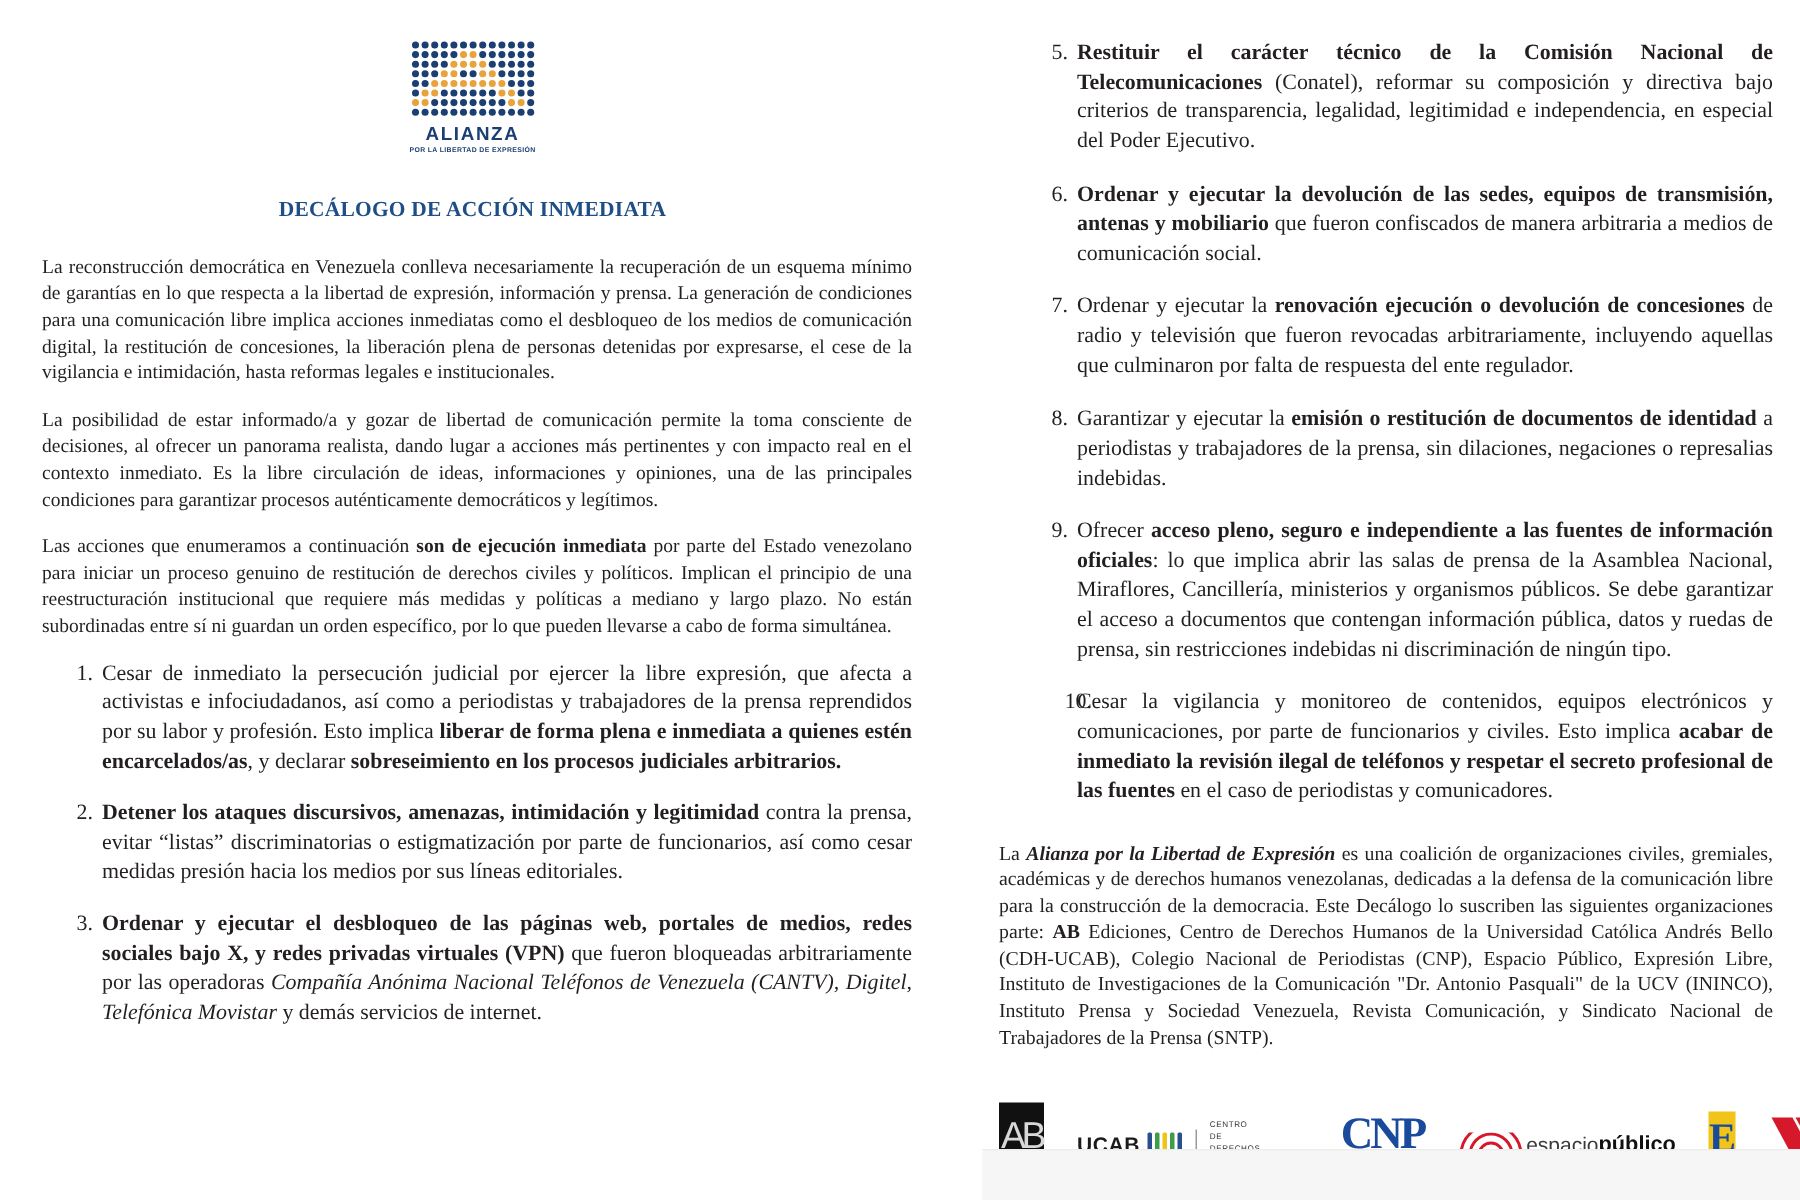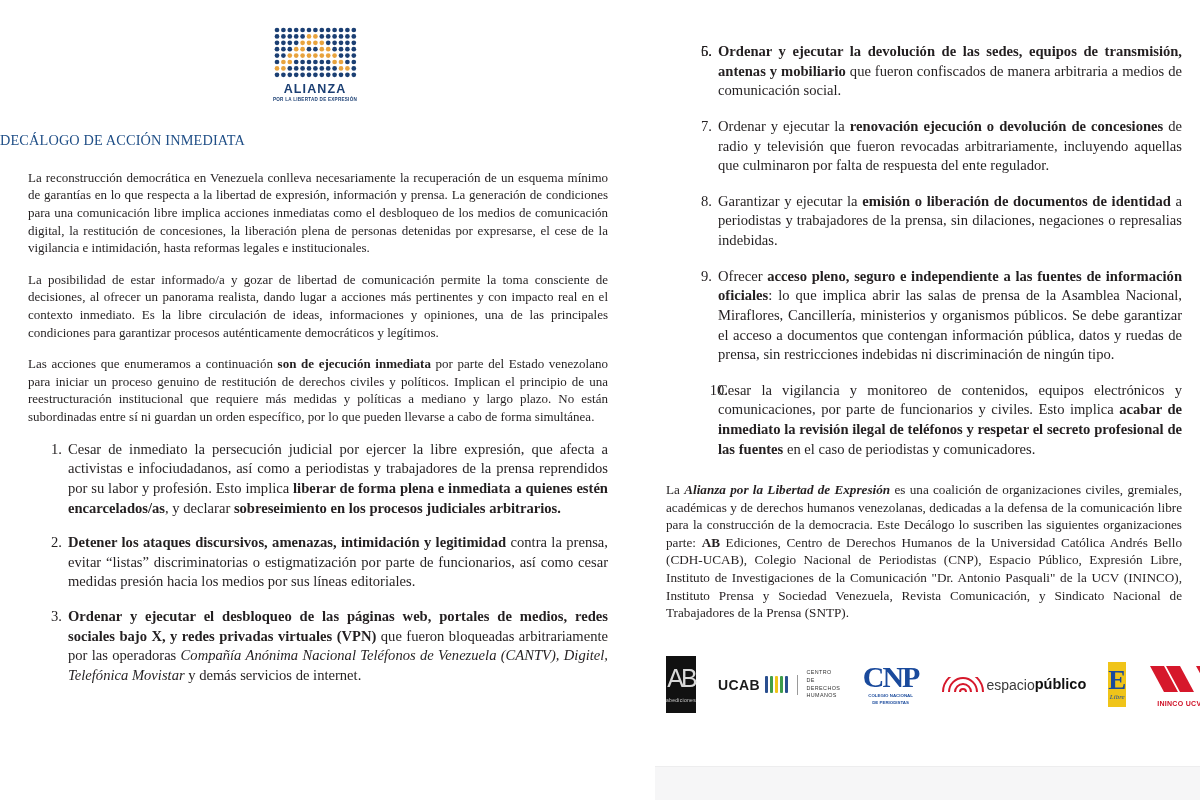--- a/index.html
+++ b/index.html
@@ -39,22 +39,22 @@
     letter-spacing:1.1px;line-height:1;margin-top:3px;
   }
   .logo-sub{
     font-family:"Liberation Sans",sans-serif;
     font-weight:bold;color:#1b3f73;font-size:4.6px;
     letter-spacing:.25px;line-height:1;margin-top:2.5px;
     white-space:nowrap;
   }
 
   .doc-title{
-    text-align:left;color:#1f4e86;
-    font-family:"Liberation Serif",serif;font-weight:normal;
+    text-align:center;color:#1f4e86;
+    font-family:"Liberation Serif",serif;font-weight:bold;
     font-size:14.3px;line-height:1.45;
     margin:20px 0 0 0;letter-spacing:.15px;
   }
   .doc-title .l2{display:block;}
 
   .body-col{
     padding:0 22px 0 28px;
     margin-top:18px;
   }
   p.para{
@@ -116,21 +116,21 @@
   .lg-ucab{gap:5px;}
   .lg-ucab .ucab-t{font-family:"Liberation Sans",sans-serif;
     font-weight:bold;font-size:14px;color:#1b1b1b;letter-spacing:.4px;}
   .lg-ucab .bars{display:flex;gap:1.5px;}
   .lg-ucab .bars i{display:block;width:3.4px;height:17px;border-radius:1px;font-style:normal;}
   .lg-ucab .divider{width:1px;height:20px;background:#9a9a9a;margin:0 4px;}
   .lg-ucab .ucab-sub{font-family:"Liberation Sans",sans-serif;
     font-size:5.4px;line-height:1.45;color:#333;letter-spacing:.4px;}
 
   
-  .lg-cnp{flex-direction:column;}
+  .lg-cnp{flex-direction:column;margin-left:31px;}
   .lg-cnp .cnp-mark{font-family:"Liberation Serif",serif;font-weight:bold;
     font-size:30px;color:#1a4a9c;line-height:.9;letter-spacing:-2px;}
   .lg-cnp .cnp-sub{font-family:"Liberation Sans",sans-serif;font-size:4.4px;
     color:#1a4a9c;font-weight:bold;line-height:1.4;margin-top:3px;text-align:center;}
 
   
   .lg-ep{flex-direction:row;}
   .lg-ep .arcs{height:16px;display:block;}
   .lg-ep .ep1{font-family:"Liberation Sans",sans-serif;font-size:14px;color:#3a3a3a;line-height:1;}
   .lg-ep .ep2{font-family:"Liberation Sans",sans-serif;font-size:14.5px;font-weight:bold;color:#111;line-height:1.05;}
@@ -277,24 +277,24 @@
         <li><span class="num">1.</span><span>Cesar de inmediato la persecución judicial por ejercer la libre expresión, que afecta a activistas e infociudadanos, así como a periodistas y trabajadores de la prensa reprendidos por su labor y profesión. Esto implica <b>liberar de forma plena e inmediata a quienes estén encarcelados/as</b>, y declarar <b>sobreseimiento en los procesos judiciales arbitrarios.</b></span></li>
         <li><span class="num">2.</span><span><b>Detener los ataques discursivos,  amenazas, intimidación y legitimidad</b> contra la prensa, evitar “listas” discriminatorias o estigmatización por parte de funcionarios, así como cesar medidas presión hacia los medios por sus líneas editoriales.</span></li>
         <li><span class="num">3.</span><span><b>Ordenar y ejecutar el desbloqueo de las páginas web, portales de medios, redes sociales bajo X, y redes privadas virtuales (VPN)</b> que fueron bloqueadas arbitrariamente por las operadoras <i>Compañía Anónima Nacional Teléfonos de Venezuela (CANTV), Digitel, Telefónica Movistar</i> y demás servicios de internet.</span></li>
       </ol>
   </div>
 </div>
 
 <div class="page page-right">
   <div class="right-inner">
     <ol class="decalogo right" id="list-right">
-        <li><span class="num">5.</span></li>
+        <li><span class="num">5.</span><span><b>Restituir el carácter técnico de la Comisión Nacional de Telecomunicaciones</b> (Conatel), reformar su composición y directiva bajo criterios de transparencia, legalidad, legitimidad e independencia, en especial del Poder Ejecutivo.</span></li>
         <li><span class="num">6.</span><span><b>Ordenar y ejecutar la devolución de las sedes, equipos de transmisión, antenas y mobiliario</b> que fueron confiscados de manera arbitraria a medios de comunicación social.</span></li>
         <li><span class="num">7.</span><span>Ordenar y ejecutar la <b>renovación ejecución o devolución de concesiones</b> de radio y televisión que fueron revocadas arbitrariamente, incluyendo aquellas que culminaron por falta de respuesta del ente regulador.</span></li>
-        <li><span class="num">8.</span><span>Garantizar y ejecutar la <b>emisión o liberación de documentos de identidad</b> a periodistas y trabajadores de la prensa,  sin dilaciones, negaciones o represalias indebidas.</span></li>
+        <li><span class="num">8.</span><span>Garantizar y ejecutar la <b>emisión o restitución de documentos de identidad</b> a periodistas y trabajadores de la prensa,  sin dilaciones, negaciones o represalias indebidas.</span></li>
         <li><span class="num">9.</span><span>Ofrecer <b>acceso pleno, seguro e independiente a las fuentes de información oficiales</b>: lo que implica abrir las salas de prensa de la Asamblea Nacional, Miraflores, Cancillería, ministerios y organismos públicos. Se debe garantizar el acceso a documentos que contengan información pública, datos y ruedas de prensa, sin restricciones indebidas ni discriminación de ningún tipo.</span></li>
         <li class="wide-num"><span class="num">10.</span><span>Cesar la vigilancia y monitoreo de contenidos, equipos electrónicos y comunicaciones, por parte de funcionarios y civiles. Esto implica <b>acabar de inmediato la revisión ilegal de teléfonos y respetar el secreto profesional de las fuentes</b> en el caso de periodistas y comunicadores.</span></li>
       </ol>
   </div>
 
   <div class="closing" id="closing-para">La <b><i>Alianza por la Libertad de Expresión</i></b> es una coalición de organizaciones civiles, gremiales, académicas y de derechos humanos venezolanas, dedicadas a la defensa de la comunicación libre para la construcción de la democracia. Este Decálogo lo suscriben las siguientes organizaciones parte: <b>AB</b> Ediciones, Centro de Derechos Humanos de la Universidad Católica Andrés Bello (CDH-UCAB), Colegio Nacional de Periodistas (CNP), Espacio Público, Expresión Libre, Instituto de Investigaciones de la Comunicación "Dr. Antonio Pasquali" de la UCV (ININCO), Instituto Prensa y Sociedad Venezuela, Revista Comunicación, y Sindicato Nacional de Trabajadores de la Prensa (SNTP).</div>
 
   <div class="logos-row logos-row-1">
 
     <div class="lg lg-ab">

